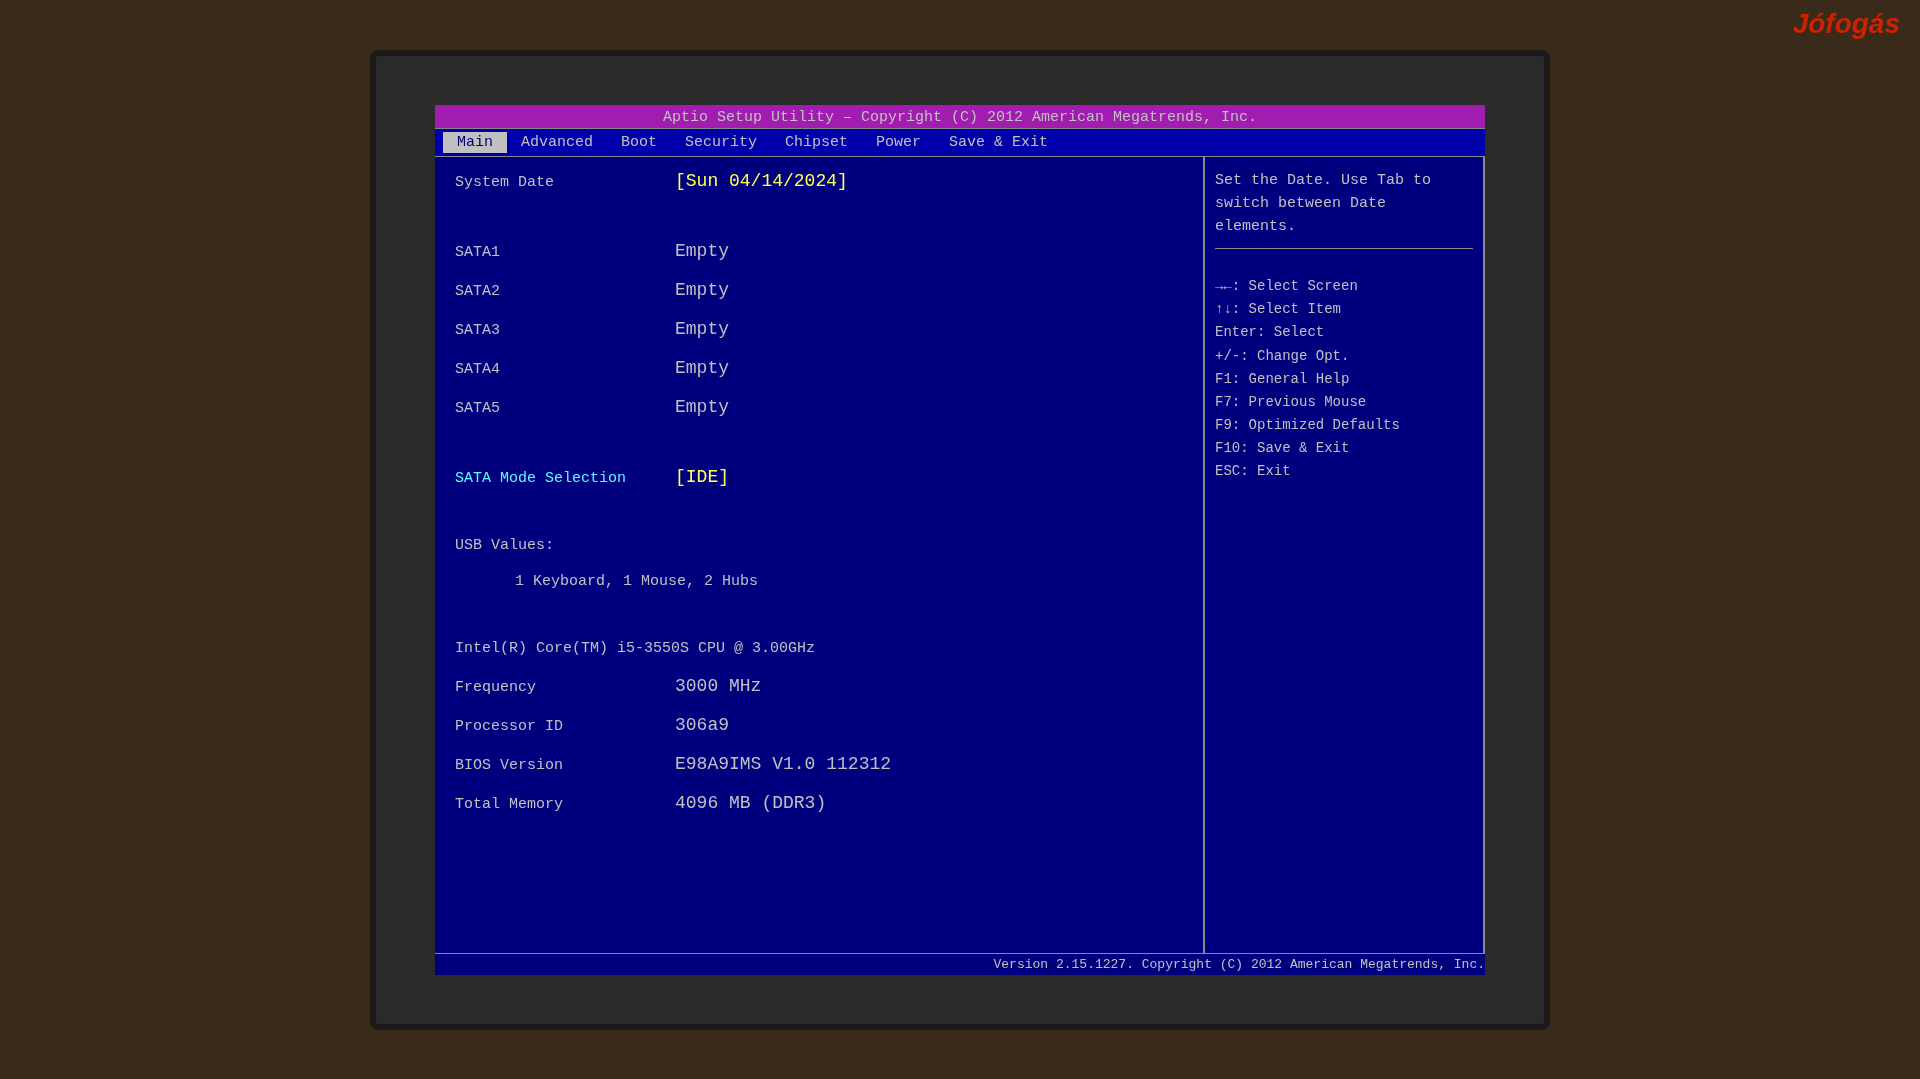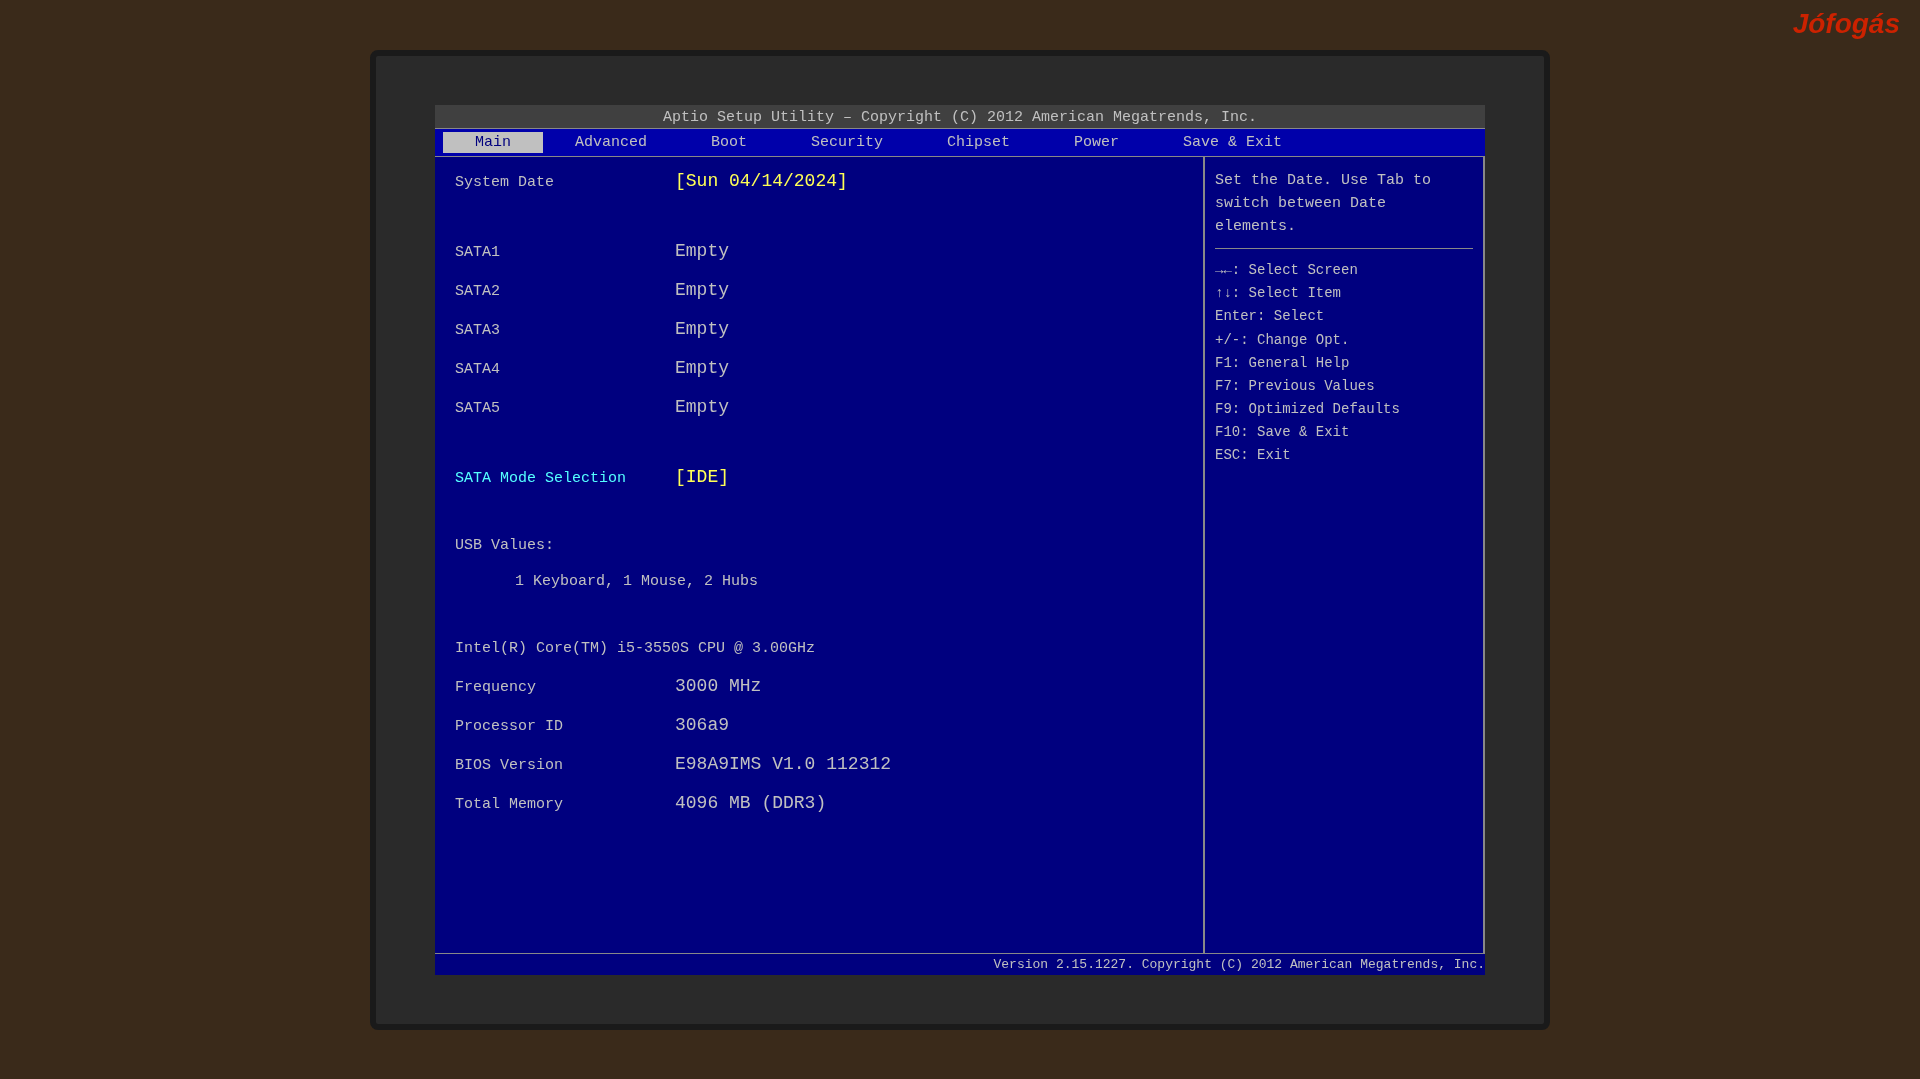--- a/index.html
+++ b/index.html
@@ -54,40 +54,40 @@
       height: 100%;
       background: #00007f;
       color: #c0c0c0;
       font-size: 15px;
       display: flex;
       flex-direction: column;
     }
 
     
     .title-bar {
-      background: #404040;
+      background: #a21caf;
       color: #c0c0c0;
       text-align: center;
       padding: 4px 0 2px 0;
       font-size: 15px;
       border-bottom: 1px solid #888;
     }
 
     
     .menu-bar {
       background: #0000aa;
       display: flex;
       flex-direction: row;
       padding: 3px 8px;
       gap: 0;
       border-bottom: 1px solid #888;
     }
 
     .menu-item {
-      padding: 2px 32px;
+      padding: 2px 14px;
       color: #c0c0c0;
       cursor: pointer;
       font-size: 15px;
     }
 
     .menu-item.active {
       background: #c0c0c0;
       color: #00007f;
     }
 
@@ -169,21 +169,21 @@
       line-height: 1.55;
     }
 
     .help-divider {
       border: none;
       border-top: 1px solid #888;
       margin: 10px 0;
     }
 
     .shortcuts-section {
-      margin-top: 0;
+      margin-top: 16px;
     }
 
     .shortcut-line {
       color: #c0c0c0;
       font-size: 14px;
       line-height: 1.65;
     }
 
     
     .footer {
@@ -295,21 +295,21 @@
 
         <div class="help-panel">
           <div class="help-text">Set the Date. Use Tab to switch between Date elements.</div>
           <hr class="help-divider">
           <div class="shortcuts-section">
             <div class="shortcut-line">→←: Select Screen</div>
             <div class="shortcut-line">↑↓: Select Item</div>
             <div class="shortcut-line">Enter: Select</div>
             <div class="shortcut-line">+/-: Change Opt.</div>
             <div class="shortcut-line">F1: General Help</div>
-            <div class="shortcut-line">F7: Previous Values</div>
+            <div class="shortcut-line">F7: Previous Mouse</div>
             <div class="shortcut-line">F9: Optimized Defaults</div>
             <div class="shortcut-line">F10: Save &amp; Exit</div>
             <div class="shortcut-line">ESC: Exit</div>
           </div>
         </div>
 
       </div>
 
       <div class="footer">Version 2.15.1227. Copyright (C) 2012 American Megatrends, Inc.</div>
 

